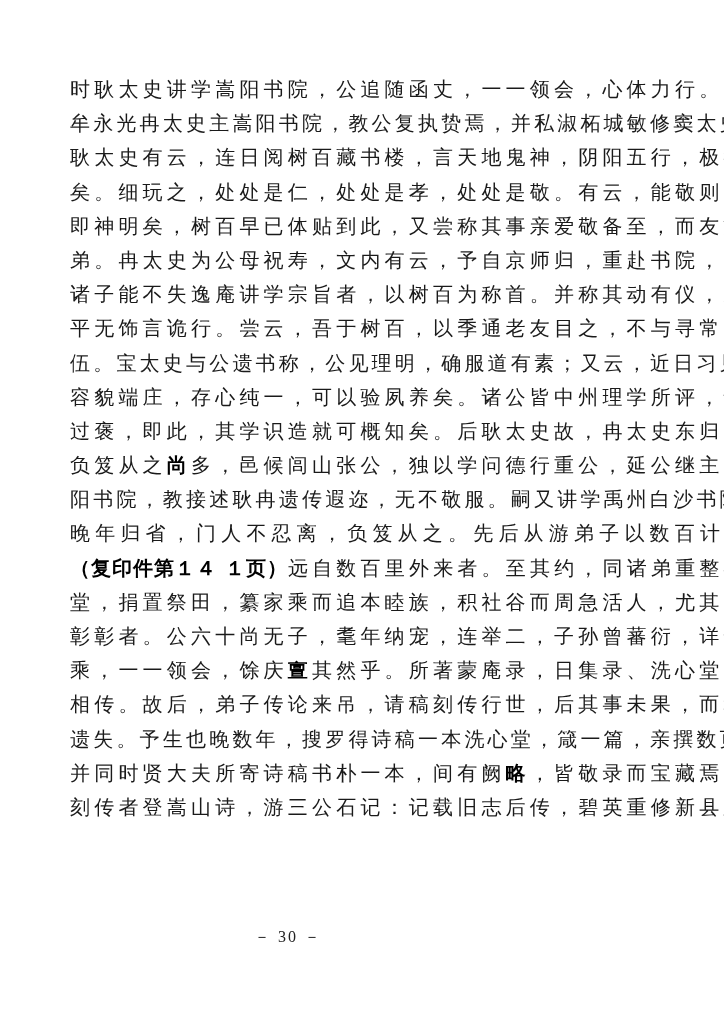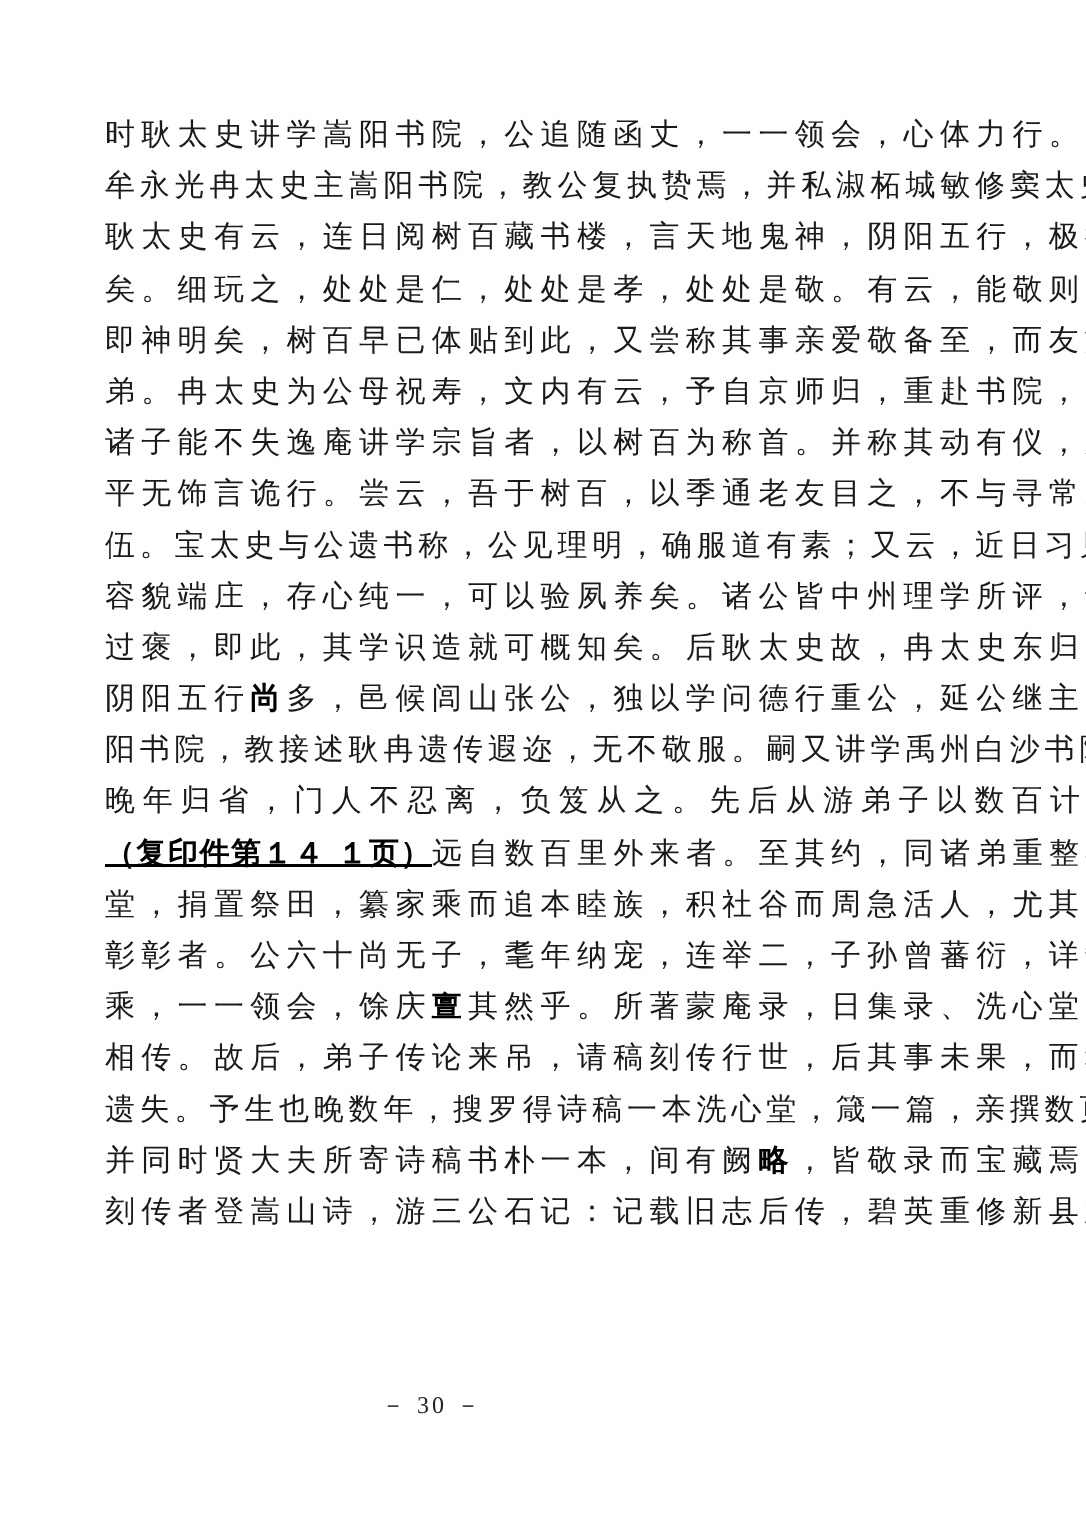--- a/index.html
+++ b/index.html
@@ -5,21 +5,21 @@
     html, body { margin: 0; padding: 0; background: #ffffff; }
     body { width: 724px; height: 1024px; position: relative; overflow: hidden; }
     .page { position: absolute; left: 0; top: 0; width: 724px; height: 1024px; background: #ffffff; }
     .body-text {
       position: absolute; left: 70px; top: 72px; width: 600px;
       font-family: "DejaVu Serif", "Liberation Serif", serif;
       font-size: 20px; line-height: 34.2px; color: #1a1a1a;
       letter-spacing: 4.2px;
     }
     .line { white-space: nowrap; height: 34.2px; }
-    .bold { font-weight: bold; color: #000; letter-spacing: 1px; text-decoration: underline; }
+    .bold { font-weight: bold; color: #000; letter-spacing: 1px; }
     .dark { color: #000; font-weight: bold; }
     .page-num {
       position: absolute; left: 0; width: 576px; top: 927px; text-align: center;
       font-family: "Liberation Serif", "DejaVu Serif", serif; font-size: 16px; color: #222;
       letter-spacing: 2px;
     }
   </style>
 </head>
 <body>
 
@@ -30,21 +30,21 @@
     <div class="line">耿太史有云，连日阅树百藏书楼，言天地鬼神，阴阳五行，极微妙</div>
     <div class="line">矣。细玩之，处处是仁，处处是孝，处处是敬。有云，能敬则方寸</div>
     <div class="line">即神明矣，树百早已体贴到此，又尝称其事亲爱敬备至，而友於兄</div>
     <div class="line">弟。冉太史为公母祝寿，文内有云，予自京师归，重赴书院，从游</div>
     <div class="line">诸子能不失逸庵讲学宗旨者，以树百为称首。并称其动有仪，则生</div>
     <div class="line">平无饰言诡行。尝云，吾于树百，以季通老友目之，不与寻常弟子</div>
     <div class="line" style="letter-spacing:3.2px">伍。宝太史与公遗书称，公见理明，确服道有素；又云，近日习见，</div>
     <div class="line">容貌端庄，存心纯一，可以验夙养矣。诸公皆中州理学所评，谅非</div>
     <div class="line">过褒，即此，其学识造就可概知矣。后耿太史故，冉太史东归，其</div>
     <div class="line">
-      <span>阴阳五行</span><span class="dark">尚</span><span>多，邑候闾山张公，独以学问德行重公，延公继主嵩</span>
+      <span>负笈从之</span><span class="dark">尚</span><span>多，邑候闾山张公，独以学问德行重公，延公继主嵩</span>
     </div>
     <div class="line" style="letter-spacing:3.2px">阳书院，教接述耿冉遗传遐迩，无不敬服。嗣又讲学禹州白沙书院，</div>
     <div class="line" style="letter-spacing:5.2px">晚年归省，门人不忍离，负笈从之。先后从游弟子以数百计，有</div>
     <div class="line">
       <span class="bold">（复印件第１４ １页）</span><span>远自数百里外来者。至其约，同诸弟重整祠</span>
     </div>
     <div class="line">堂，捐置祭田，纂家乘而追本睦族，积社谷而周急活人，尤其实行</div>
     <div class="line">彰彰者。公六十尚无子，耄年纳宠，连举二，子孙曾蕃衍，详载家</div>
     <div class="line">
       <span>乘，一一领会，馀庆</span><span class="dark">亶</span><span>其然乎。所著蒙庵录，日集录、洗心堂、箴</span>

